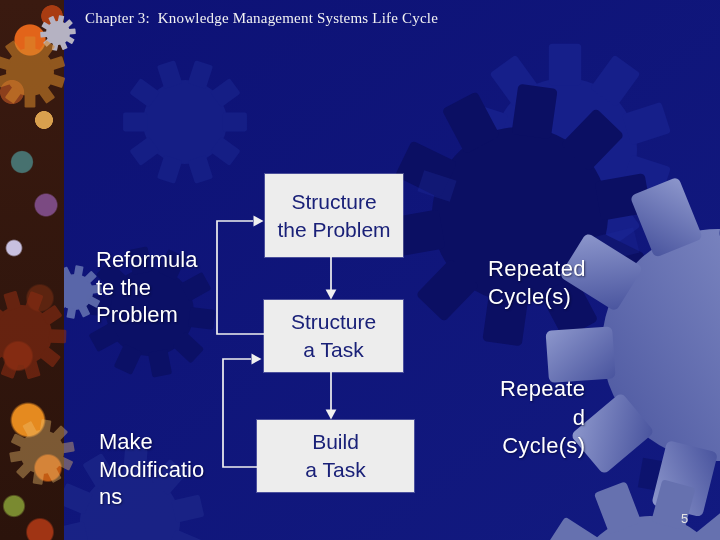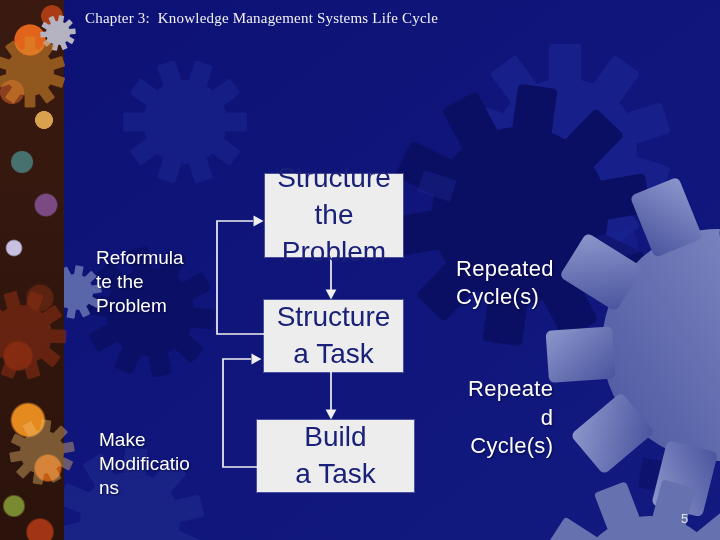--- a/index.html
+++ b/index.html
@@ -46,33 +46,33 @@
     position:absolute; left:88px; top:58px;
     font-size:41px; line-height:1.25; letter-spacing:.5px;
     color:#ecd9a2; white-space:pre;
     text-shadow:2px 3px 2px rgba(4,6,40,.6);
   }
 
   .flow-box {
     position:absolute; background:#ededed; color:#1a2178;
     display:flex; align-items:center; justify-content:center;
     text-align:center; white-space:pre-line;
-    font-size:28px; line-height:1.32;
+    font-size:21px; line-height:1.32;
     box-shadow:0 0 0 1px rgba(255,255,255,.25);
   }
   .box-1 { left:265px; top:174px; width:138px; height:83px; }
   .box-2 { left:264px; top:300px; width:139px; height:72px; }
   .box-3 { left:257px; top:420px; width:157px; height:72px; }
 
   .side-label {
     position:absolute; color:#ffffff; white-space:pre-line;
     text-shadow:1px 1px 2px rgba(0,0,25,.55);
   }
-  .label-sm { font-size:19px; line-height:1.25; }
-  .label-lg { font-size:22px; line-height:1.27; letter-spacing:.3px; }
+  .label-sm { font-size:22px; line-height:1.25; }
+  .label-lg { font-size:22px; line-height:1.27; letter-spacing:.3px;margin-left:32px; }
   .label-reformulate { left:96px;  top:246px; }
   .label-modify      { left:99px;  top:381px;margin-top:47px; }
   .label-repeated    { left:456px; top:255px; }
   .label-repeated2   { left:468px; top:375px; line-height:1.3;text-align:right; }
 
   .page-number {
     position:absolute; left:681px; top:511px;
     font-size:13px; color:#e3e3e3;
   }
 </style>

